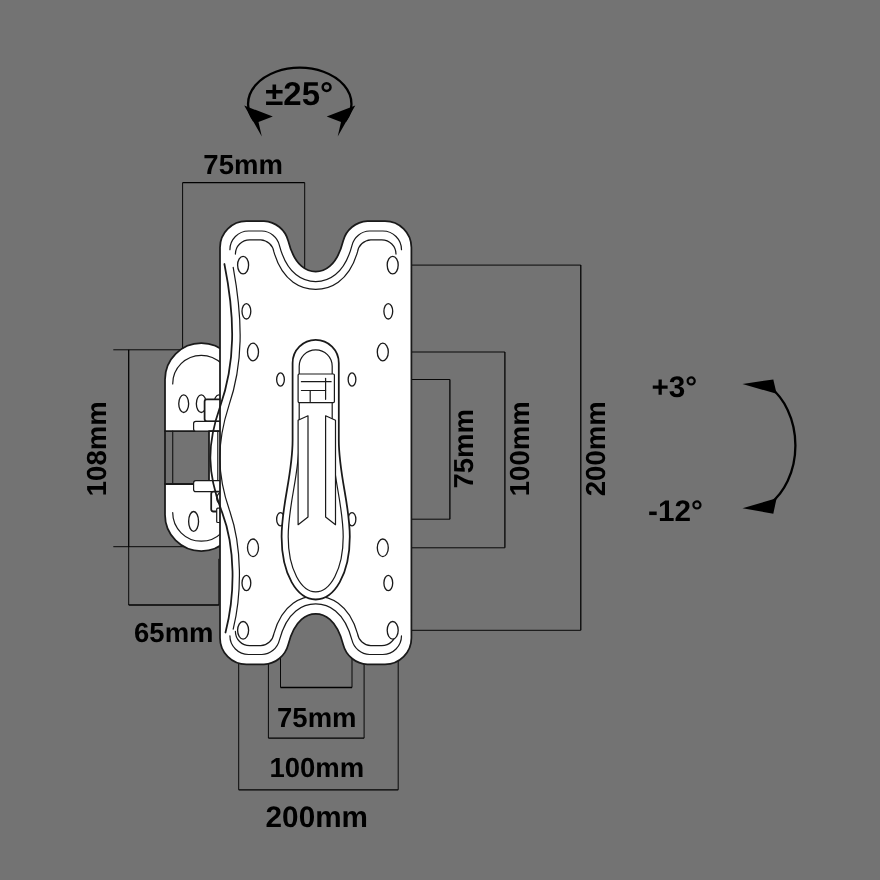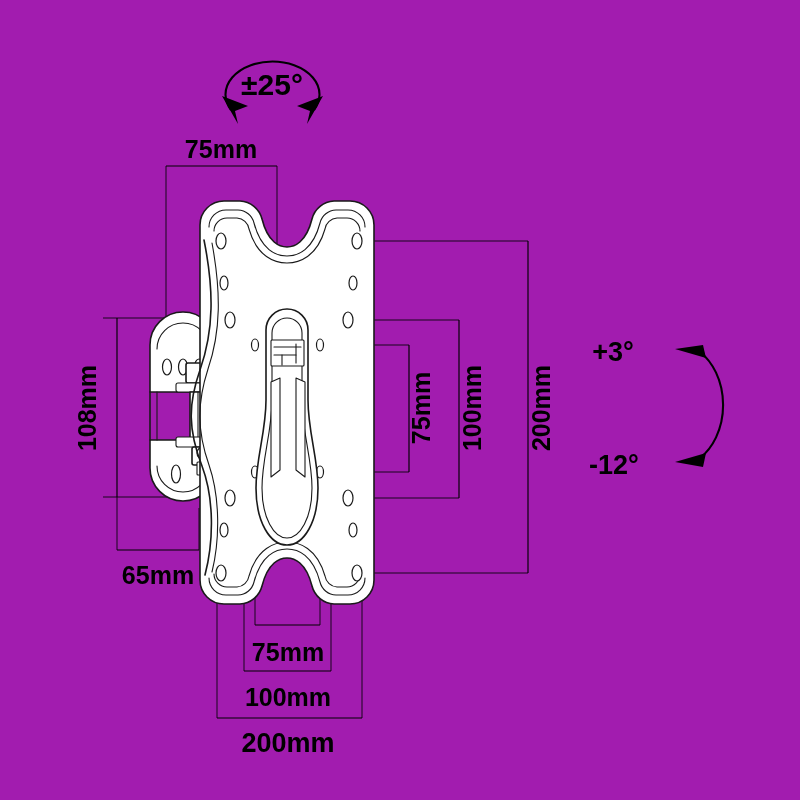--- a/index.html
+++ b/index.html
@@ -10,21 +10,21 @@
   body {
     width: 800px;
     height: 800px;
     overflow: hidden;
     font-family: "Liberation Sans", sans-serif;
   }
   #drawing-root {
     position: relative;
     width: 800px;
     height: 800px;
-    background: #a21caf;
+    background: #737373;
   }
   #drawing-svg {
     position: absolute;
     left: 0;
     top: 0;
     width: 800px;
     height: 800px;
   }
   .dim-text {
     font-family: "Liberation Sans", sans-serif;

